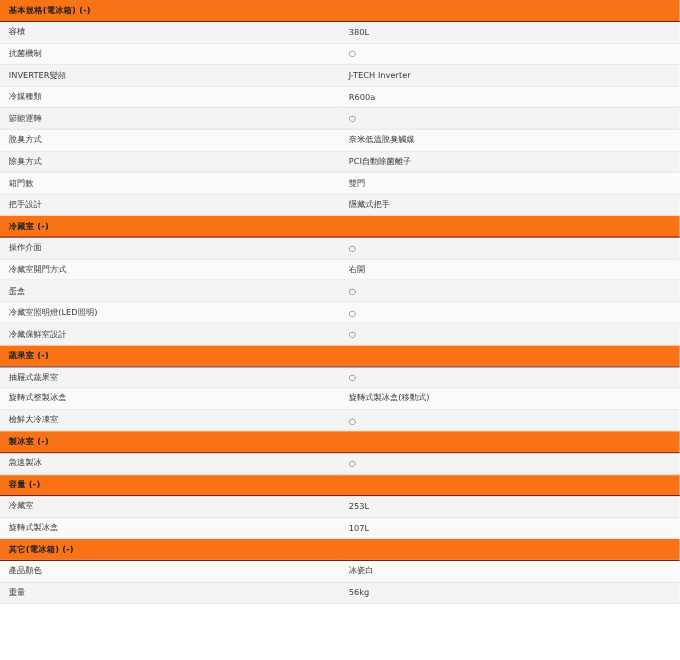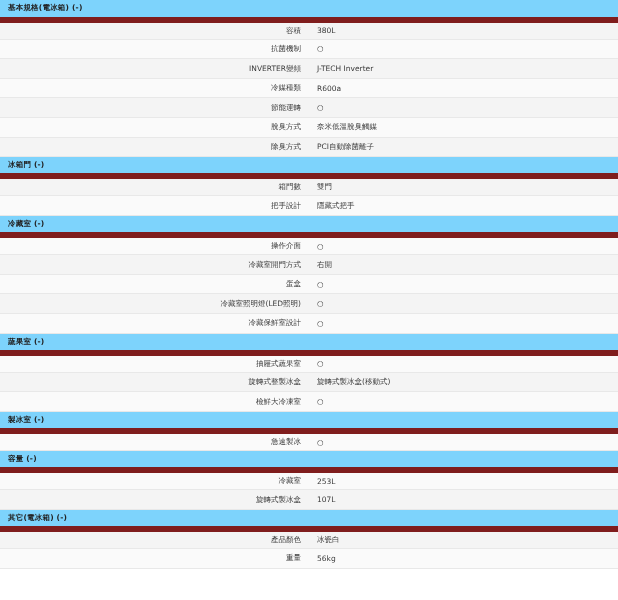--- a/index.html
+++ b/index.html
@@ -17,40 +17,39 @@
   }
   .spec-table {
     width: 618px;
     border-collapse: collapse;
     table-layout: fixed;
   }
   .spec-table tr {
     height: 19.6px;
   }
   .section-row td {
-    background: #7dd3fc;
+    background: #f97316;
     font-weight: bold;
     color: #222222;
     padding: 0 8px;
-    border-bottom: 6px solid #7f1d1d;
+    border-bottom: 1px solid #7f1d1d;
     font-size: 7.5px;
     letter-spacing: 0.2px;
     margin-top: 24px;
   }
   .data-row td {
     border-bottom: 1px solid #e8e8e8;
     padding: 0 8px;
     font-size: 7.5px;
     color: #3a3a3a;
     vertical-align: middle;
   }
   .data-row td.label {
     width: 380px;
     background: #fafafa;
-    text-align: right;
   }
   .data-row td.value {
     background: #fafafa;
     color: #3a3a3a;
   }
   .data-row:nth-child(even) td {
     background: #f4f4f4;
   }
 </style>
 </head>
@@ -81,23 +80,20 @@
         <td class="label">節能運轉</td>
         <td class="value">○</td>
       </tr>
       <tr class="data-row">
         <td class="label">脫臭方式</td>
         <td class="value">奈米低溫脫臭觸媒</td>
       </tr>
       <tr class="data-row">
         <td class="label">除臭方式</td>
         <td class="value">PCI自動除菌離子</td>
-      </tr>
-      <tr class="section-row">
-        <td colspan="2">冰箱門 (-)</td>
       </tr>
       <tr class="data-row">
         <td class="label">箱門數</td>
         <td class="value">雙門</td>
       </tr>
       <tr class="data-row">
         <td class="label">把手設計</td>
         <td class="value">隱藏式把手</td>
       </tr>
       <tr class="section-row">

